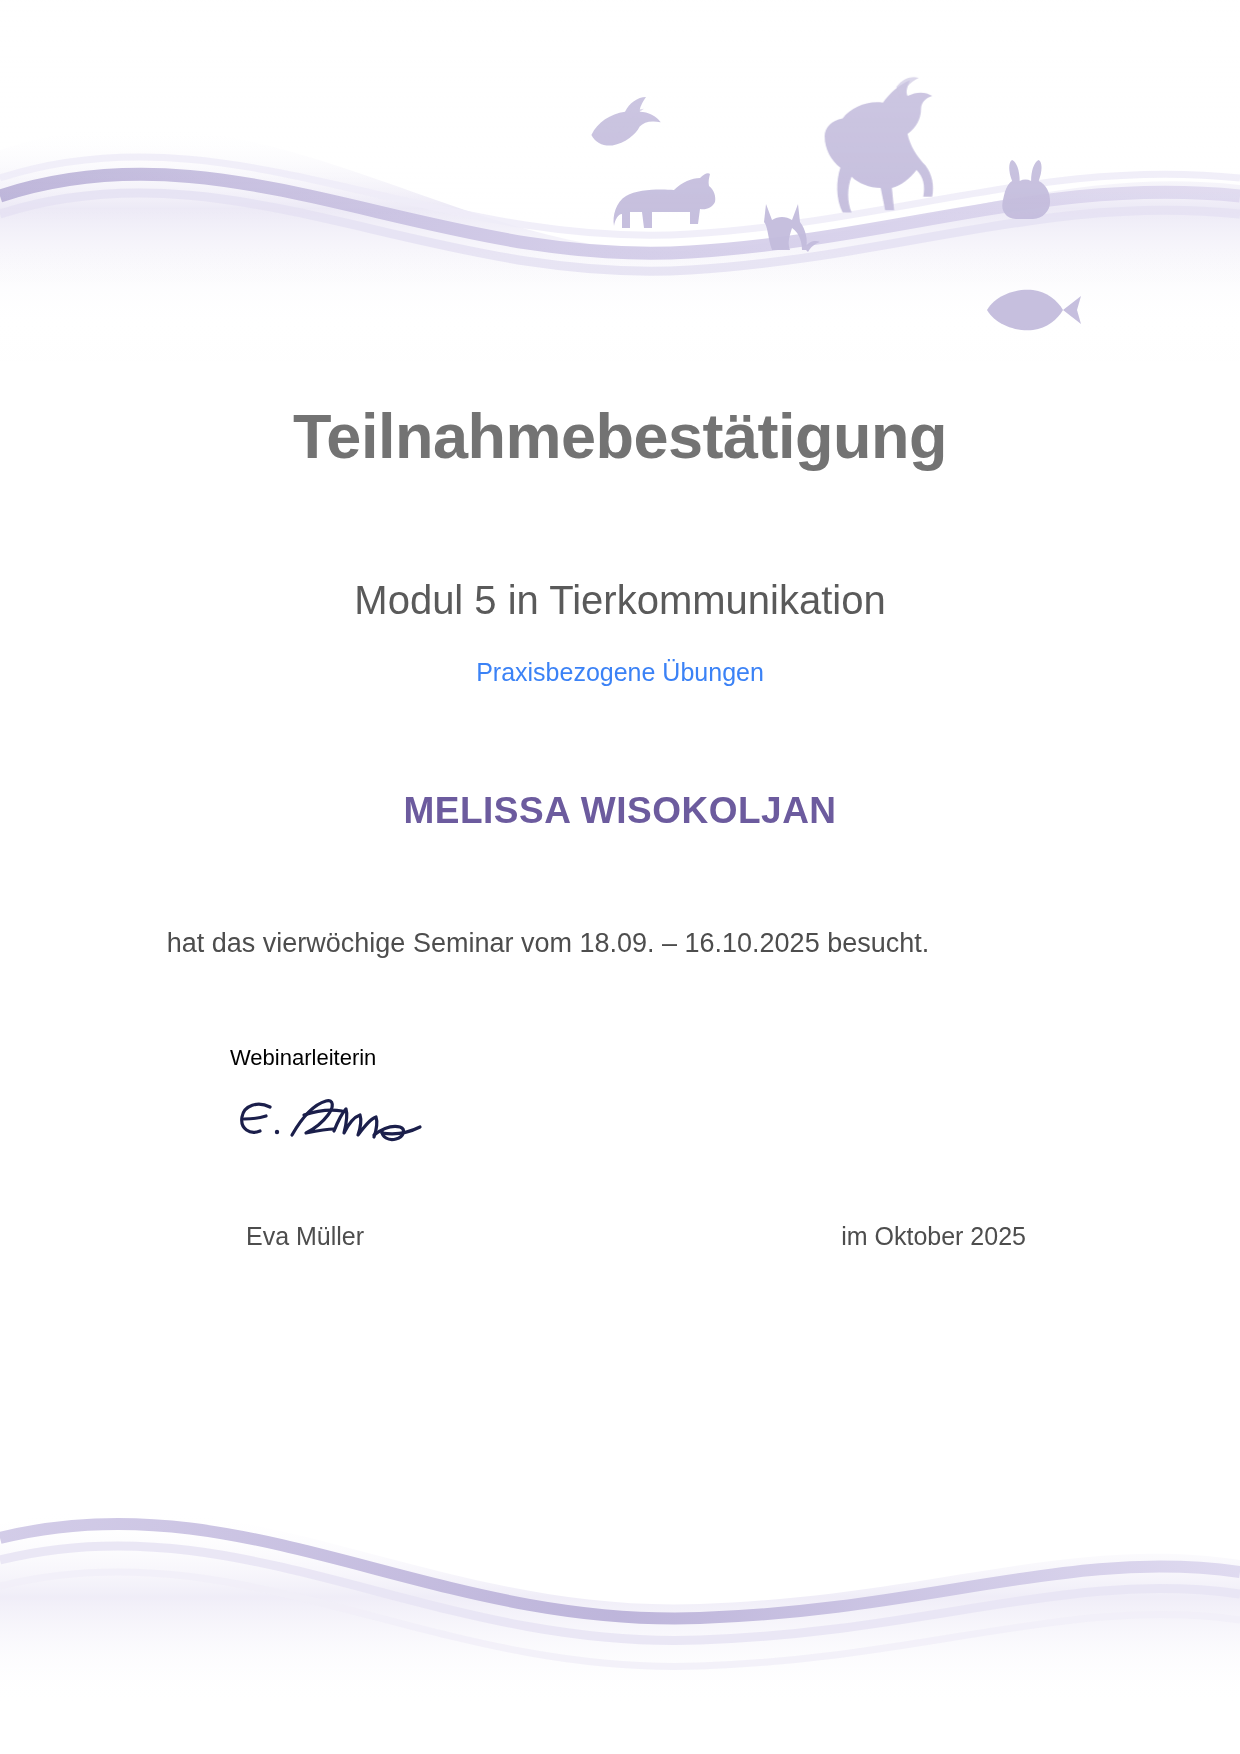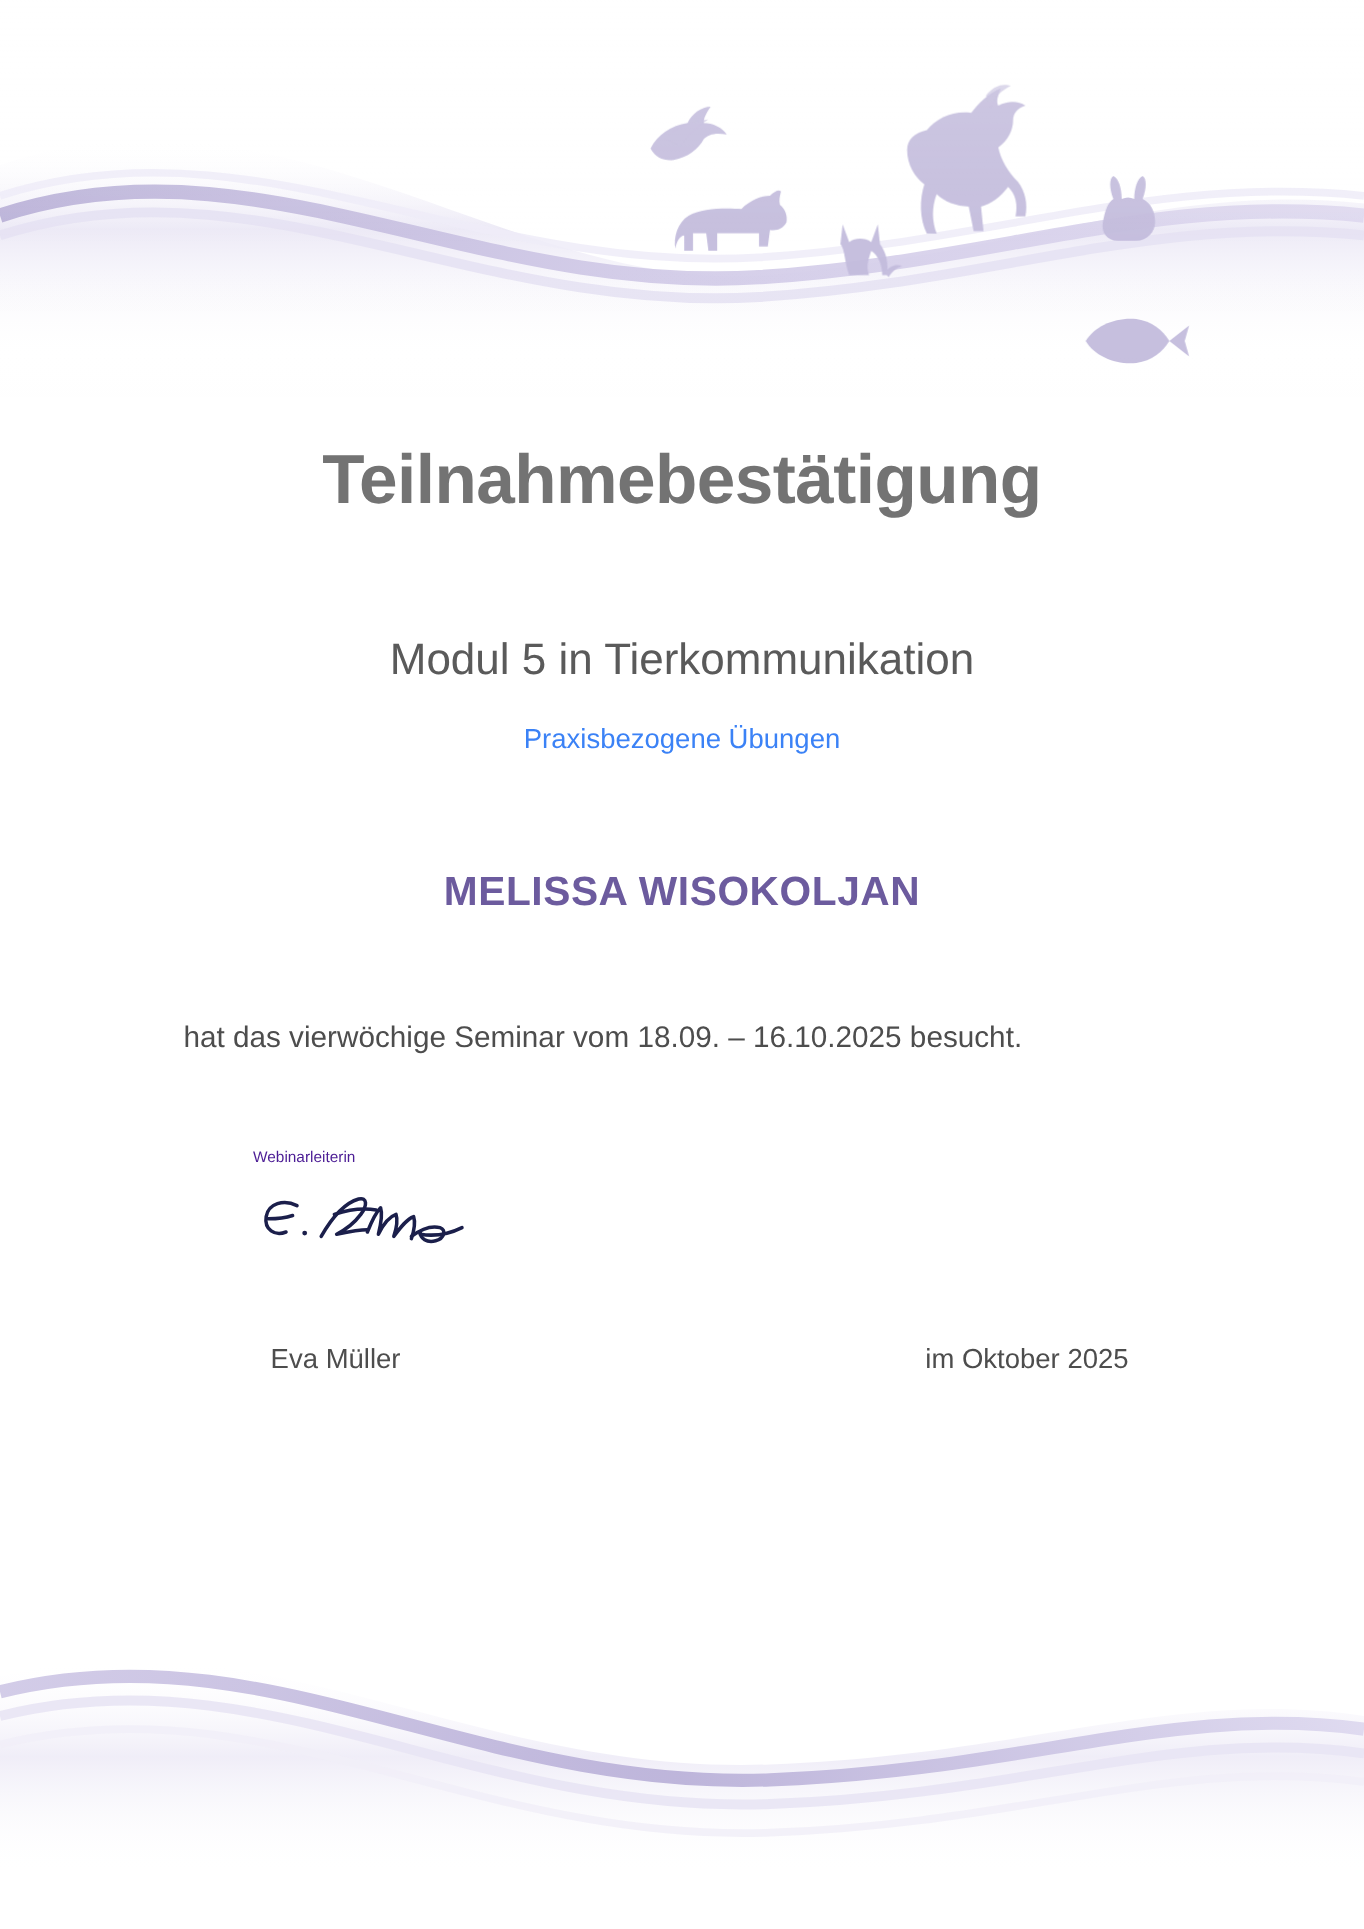--- a/index.html
+++ b/index.html
@@ -101,22 +101,22 @@
     margin-top: 23px;
   }
 
   .signature-block {
     position: absolute;
     left: 230px;
     top: 1042px;
     width: 700px;
   }
   .sig-role {
-    font-size: 14px;
-    color: #4c1d95;
+    font-size: 22px;
+    color: #000000;
     line-height: 1.42;
   }
   .sig-site {
     font-size: 22px;
     color: #4d4d4d;
     line-height: 1.42;
   }
   .sig-mark {
     margin-top: 22px;
     height: 62px;

